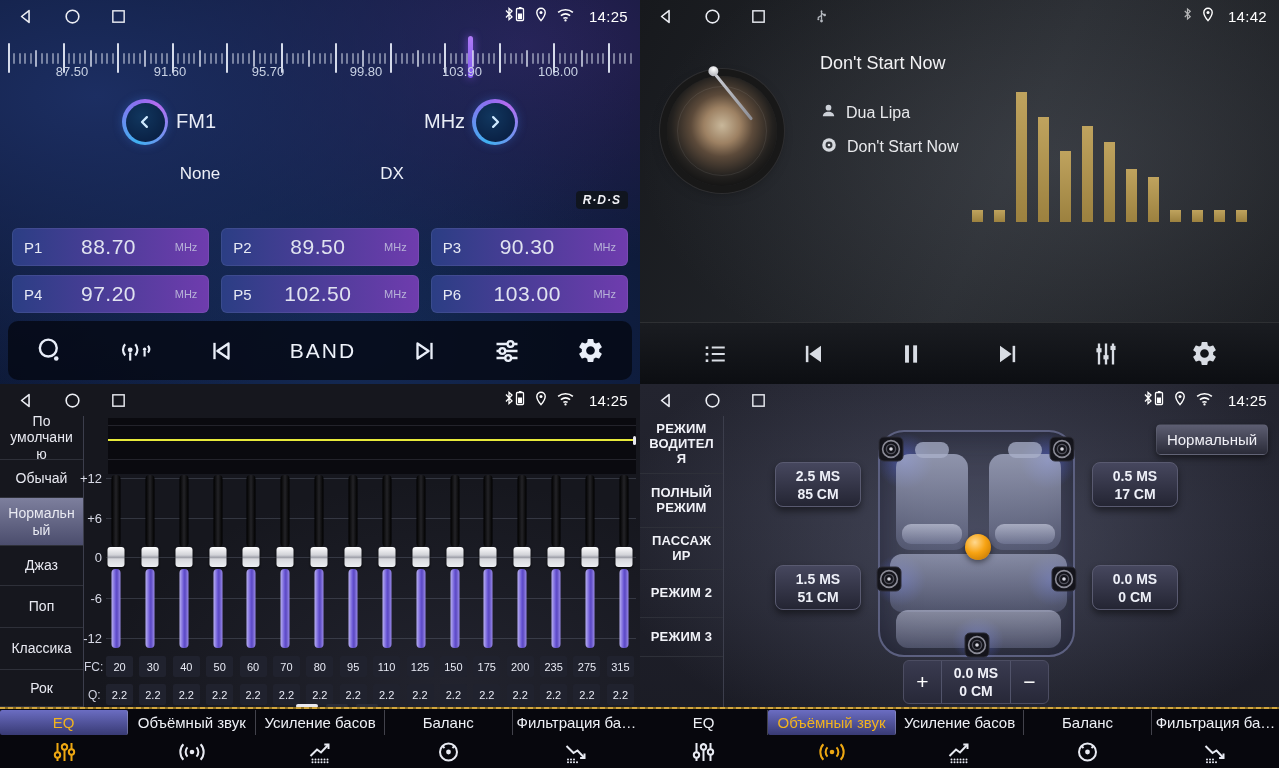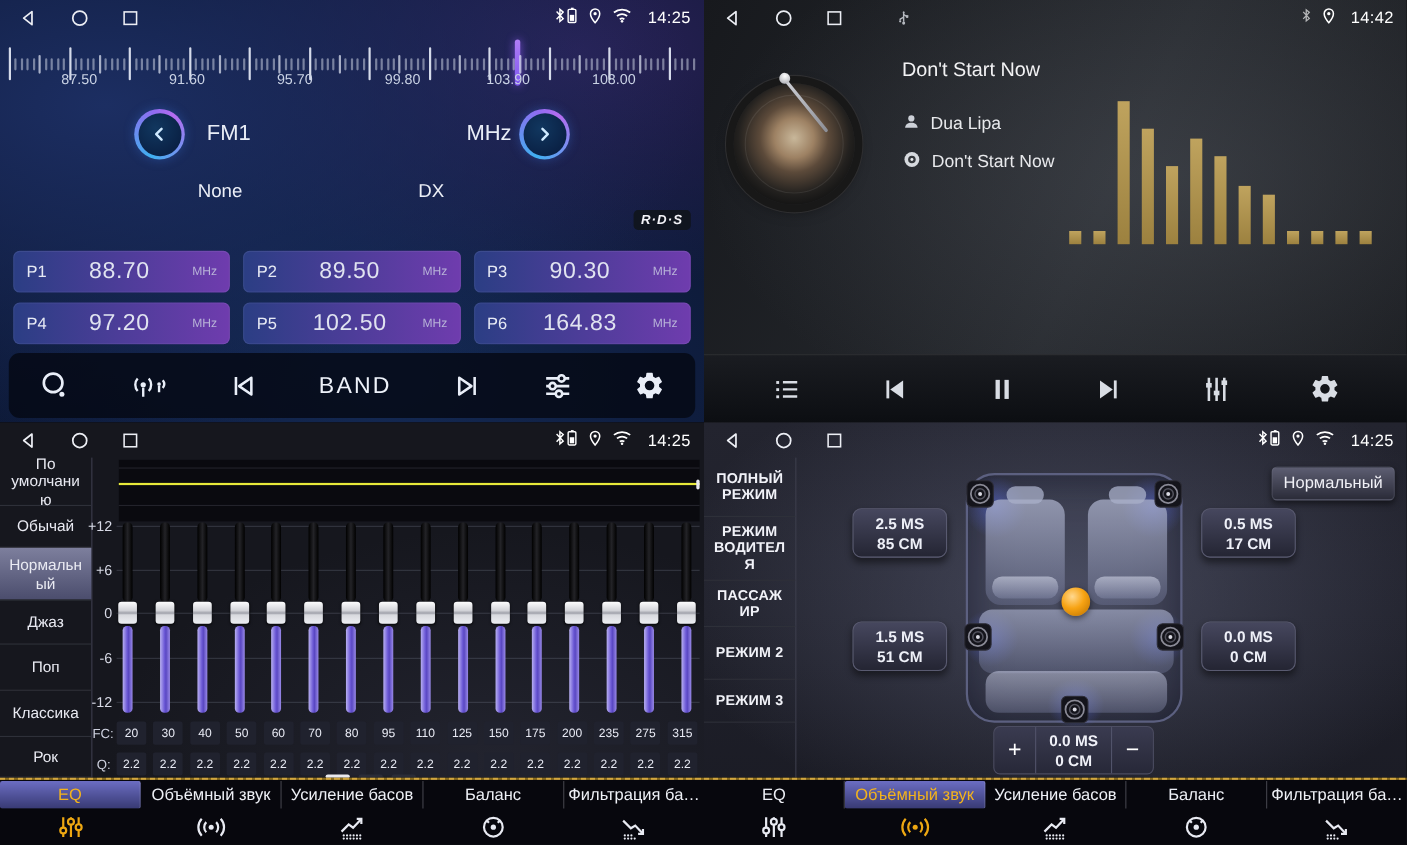--- a/index.html
+++ b/index.html
@@ -32,21 +32,21 @@
   .ticks { position:absolute; left:8px; right:8px; top:38px; height:40px; display:flex; align-items:center; justify-content:space-between; }
   .tick { width:2px; background:#dfe5f2; border-radius:1px; }
   .tuner-indicator { position:absolute; top:-2px; width:5px; height:42px; border-radius:3px;
     background:linear-gradient(180deg,#b07cf7,#7e57f0); box-shadow:0 0 8px rgba(140,90,245,.8); }
   .scale-label { position:absolute; top:64px; transform:translateX(-50%); color:#c9d2e4; font-size:13px; }
   .arrow-btn { position:absolute; top:99px; width:46px; height:46px; border-radius:50%; cursor:pointer;
     background:conic-gradient(from 200deg,#3fb0f0,#8f6cf0 40%,#b66cf0 55%,#3fb0f0);
     display:flex; align-items:center; justify-content:center; box-shadow:0 0 10px rgba(60,120,230,.35); }
   .arrow-in { width:39px; height:39px; border-radius:50%; background:radial-gradient(circle at 40% 35%, #11375f, #0a2246 70%);
     display:flex; align-items:center; justify-content:center; }
-  .band-lbl { position:absolute; left:176px; top:110px; font-size:20px; color:#e9edf6;margin-left:12px; }
+  .band-lbl { position:absolute; left:176px; top:110px; font-size:20px; color:#e9edf6; }
   .bigfreq { position:absolute; left:225px; top:88px; width:190px; text-align:center;
     font-size:46px; font-weight:bold; color:#f4f1fc; letter-spacing:1px; }
   .unit-lbl { position:absolute; left:424px; top:110px; font-size:20px; color:#e9edf6; }
   .pty-lbl { position:absolute; left:170px; top:164px; width:60px; text-align:center; font-size:17px; color:#eceff7; }
   .mode-lbl { position:absolute; left:370px; top:164px; width:44px; text-align:center; font-size:17px; color:#eceff7; }
   .rds { position:absolute; right:12px; top:191px; background:#10151f; border-radius:4px; padding:2px 7px;
     color:#f2f2f7; font-size:12px; font-weight:bold; font-style:italic; letter-spacing:1px; }
   .presets { position:absolute; left:12px; right:12px; top:228px; display:grid;
     grid-template-columns:repeat(3,1fr); column-gap:12px; row-gap:9px; }
   .preset { height:38px; border-radius:6px; display:flex; align-items:center; padding:0 12px; cursor:pointer;
@@ -378,21 +378,21 @@
           <span class="pfreq">97.20</span>
           <span class="punit">MHz</span>
         </div>
         <div class="preset">
           <span class="pid">P5</span>
           <span class="pfreq">102.50</span>
           <span class="punit">MHz</span>
         </div>
         <div class="preset">
           <span class="pid">P6</span>
-          <span class="pfreq">164.83</span>
+          <span class="pfreq">103.00</span>
           <span class="punit">MHz</span>
         </div>
       </div>
 
     <div class="toolbar-radio">
       <span class="tb-item">
           <svg width="29" height="29" viewBox="0 0 24 24" fill="none" stroke="#e9eef8" stroke-width="2">
             <circle cx="11" cy="10" r="7"></circle>
             <circle cx="17.6" cy="18.6" r="1.9" fill="#e9eef8" stroke="none"></circle>
           </svg>
@@ -864,22 +864,22 @@
               <path d="M2 5a11 11 0 0 1 14 0"></path>
               <path d="M4.6 8a7.4 7.4 0 0 1 8.8 0"></path>
               <path d="M7 10.7a4 4 0 0 1 4 0"></path>
               <circle cx="9" cy="12.6" r="1.1" fill="#fff" stroke="none"></circle>
             </svg></span>
         <span class="time">14:25</span>
       </div>
     </div>
 
     <div class="side" id="stage-side">
+        <div class="side-item st-item" style="height: 58px;">РЕЖИМ ВОДИТЕЛЯ</div>
         <div class="side-item st-item" style="height: 54px;">ПОЛНЫЙ РЕЖИМ</div>
-        <div class="side-item st-item" style="height: 58px;">РЕЖИМ ВОДИТЕЛЯ</div>
         <div class="side-item st-item" style="height: 42px;">ПАССАЖИР</div>
         <div class="side-item st-item" style="height: 48px;">РЕЖИМ 2</div>
         <div class="side-item st-item" style="height: 39px;">РЕЖИМ 3</div>
       </div>
 
     <div class="profile-btn">Нормальный</div>
 
     <div class="seat-panel">
       <div class="glow" style="left:-14px;top:-10px;width:78px;height:78px"></div>
       <div class="glow" style="right:-14px;top:-10px;width:78px;height:78px"></div>

